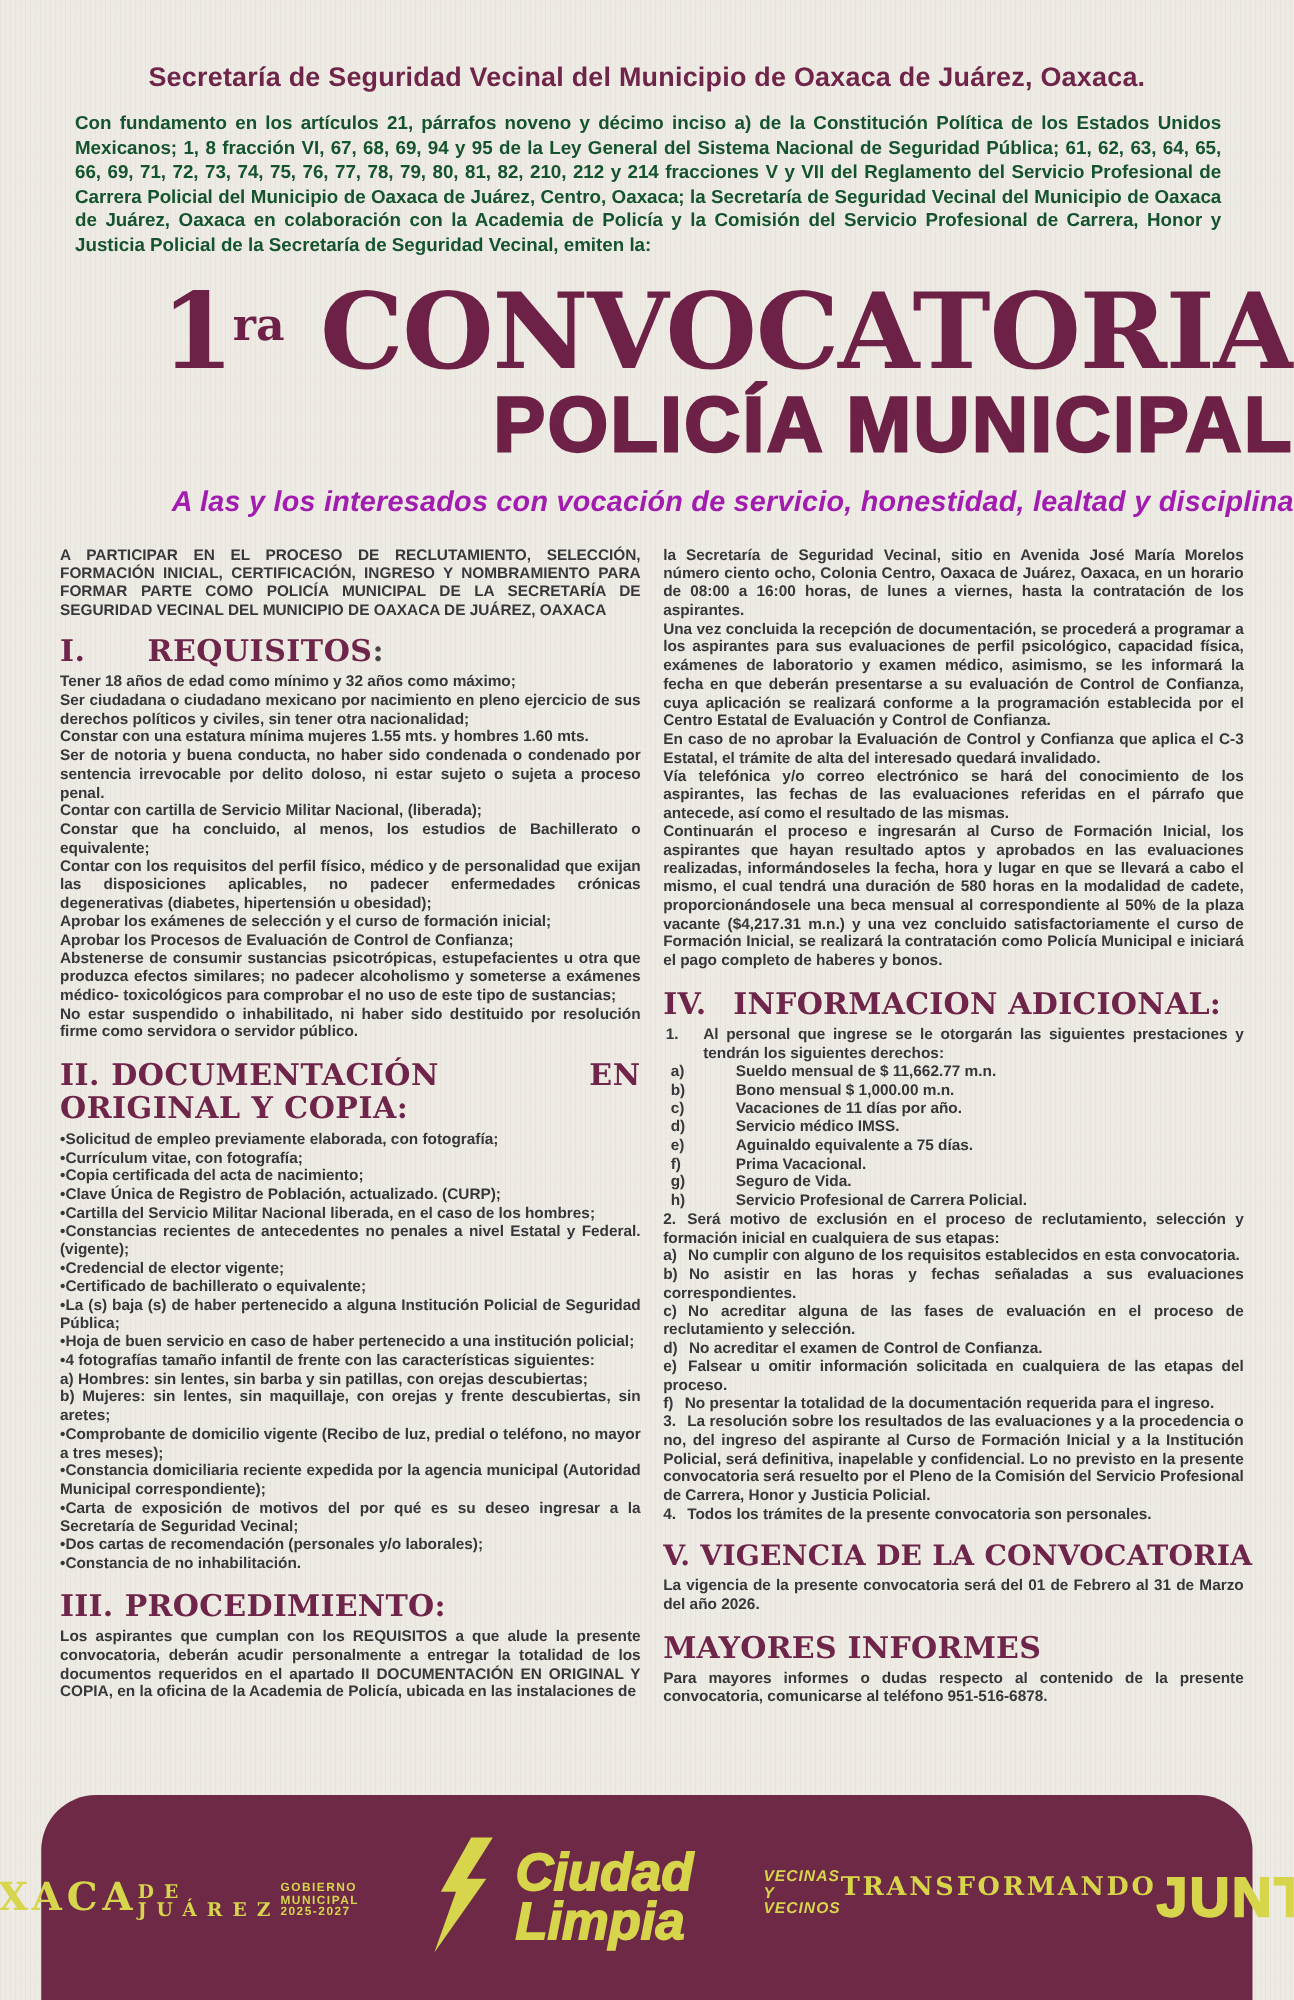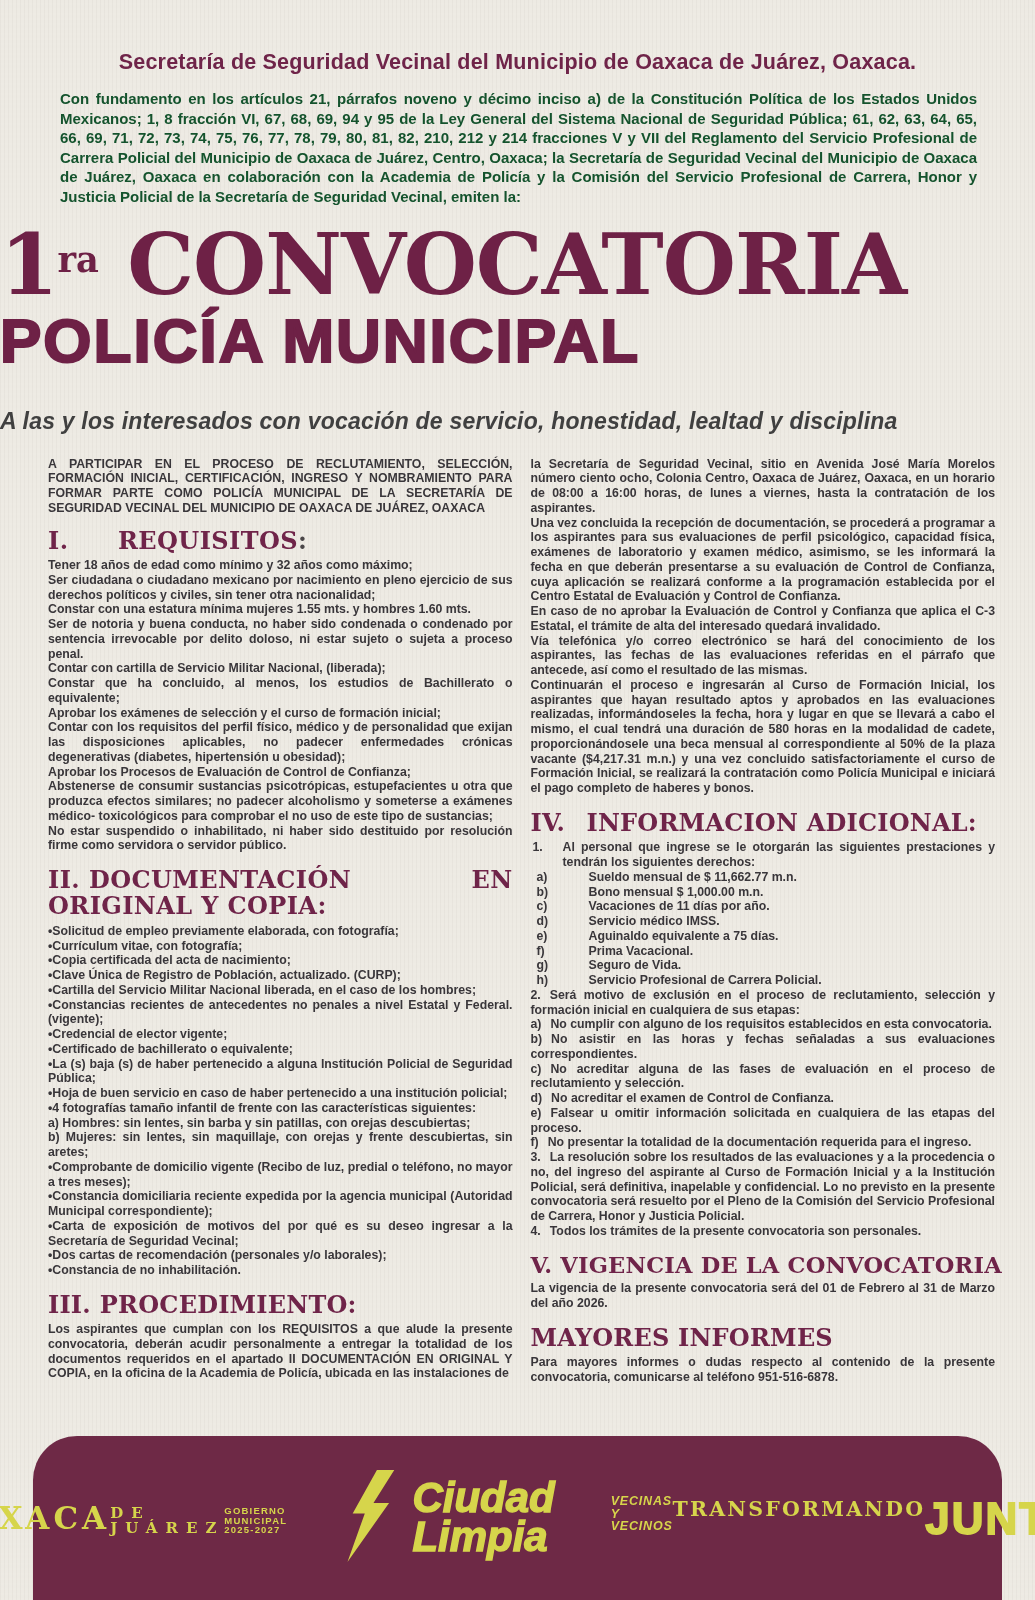--- a/index.html
+++ b/index.html
@@ -15,35 +15,35 @@
 
   .hdr-title{
     margin:50px 40px 0 40px;text-align:center;
     color:#6f2449;font-size:21.5px;font-weight:bold;letter-spacing:.2px;
   }
   .intro{
     margin:14px 58px 0 60px;text-align:justify;
     color:#14532d;font-size:15px;font-weight:bold;line-height:1.3;
   }
 
-  .hero{ text-align:left; color:#6e2146; }
+  .hero{ text-align:right; color:#6e2146; }
   .hero-line1{
     margin-top:16px;
     font-family:"DejaVu Serif", serif;font-weight:bold;
     font-size:84px;line-height:1.02;letter-spacing:-1px;
   }
   .hero-sup{font-size:.42em;vertical-align:.62em;letter-spacing:0;}
   .hero-line2{
     margin-top:2px;
     font-weight:bold;font-size:62px;letter-spacing:2px;line-height:1;
     -webkit-text-stroke:2.2px #6e2146;
   }
   .hero-tagline{
-    margin-top:36px;
-    font-style:italic;font-weight:bold;font-size:23px;color:#404040;letter-spacing:.2px;
+    margin-top:16px;
+    font-style:italic;font-weight:bold;font-size:23px;color:#a21caf;letter-spacing:.2px;
   }
 
   .cols{display:flex;gap:18px;padding:0 40px 0 48px;margin-top:22px;justify-content:flex-end;}
   .col{flex:1;min-width:0;}
 
   p.body{margin:0;font-size:12.3px;line-height:1.2;text-align:justify;font-weight:bold;color:#39363a;}
   .lead{margin-bottom:14px;}
 
   .sech{
     font-family:"DejaVu Serif", serif;font-weight:bold;color:#6f2449;
@@ -114,22 +114,22 @@
       <p class="body lead">A PARTICIPAR EN EL PROCESO DE RECLUTAMIENTO, SELECCIÓN, FORMACIÓN INICIAL, CERTIFICACIÓN, INGRESO Y NOMBRAMIENTO PARA FORMAR PARTE COMO POLICÍA MUNICIPAL DE LA SECRETARÍA DE SEGURIDAD VECINAL DEL MUNICIPIO DE OAXACA DE JUÁREZ, OAXACA</p>
 
       <h2 class="sech"><span class="hnum w70">I.</span><span>REQUISITOS</span><span class="hcolon">:</span></h2>
       <div class="list">
           <p class="body">Tener 18 años de edad como mínimo y 32 años como máximo;</p>
           <p class="body">Ser ciudadana o ciudadano mexicano por nacimiento en pleno ejercicio de sus derechos políticos y civiles, sin tener otra nacionalidad;</p>
           <p class="body">Constar con una estatura mínima mujeres 1.55 mts. y hombres 1.60 mts.</p>
           <p class="body">Ser de notoria y buena conducta, no haber sido condenada o condenado por sentencia irrevocable por delito doloso, ni estar sujeto o sujeta a proceso penal.</p>
           <p class="body">Contar con cartilla de Servicio Militar Nacional, (liberada);</p>
           <p class="body">Constar que ha concluido, al menos, los estudios de Bachillerato o equivalente;</p>
+          <p class="body">Contar con los requisitos del perfil físico, médico y de personalidad que exijan las disposiciones aplicables, no padecer enfermedades crónicas degenerativas (diabetes, hipertensión u obesidad);</p>
           <p class="body">Aprobar los exámenes de selección y el curso de formación inicial;</p>
-          <p class="body">Contar con los requisitos del perfil físico, médico y de personalidad que exijan las disposiciones aplicables, no padecer enfermedades crónicas degenerativas (diabetes, hipertensión u obesidad);</p>
           <p class="body">Aprobar los Procesos de Evaluación de Control de Confianza;</p>
           <p class="body">Abstenerse de consumir sustancias psicotrópicas, estupefacientes u otra que produzca efectos similares; no padecer alcoholismo y someterse a exámenes médico- toxicológicos para comprobar el no uso de este tipo de sustancias;</p>
           <p class="body">No estar suspendido o inhabilitado, ni haber sido destituido por resolución firme como servidora o servidor público.</p>
         </div>
 
       <h2 class="sech tight"><span class="hnum sp">II.</span><span>DOCUMENTACIÓN EN ORIGINAL Y COPIA:</span></h2>
       <div class="list">
           <p class="body">•Solicitud de empleo previamente elaborada, con fotografía;</p>
           <p class="body">•Currículum vitae, con fotografía;</p>
           <p class="body">•Copia certificada del acta de nacimiento;</p>

